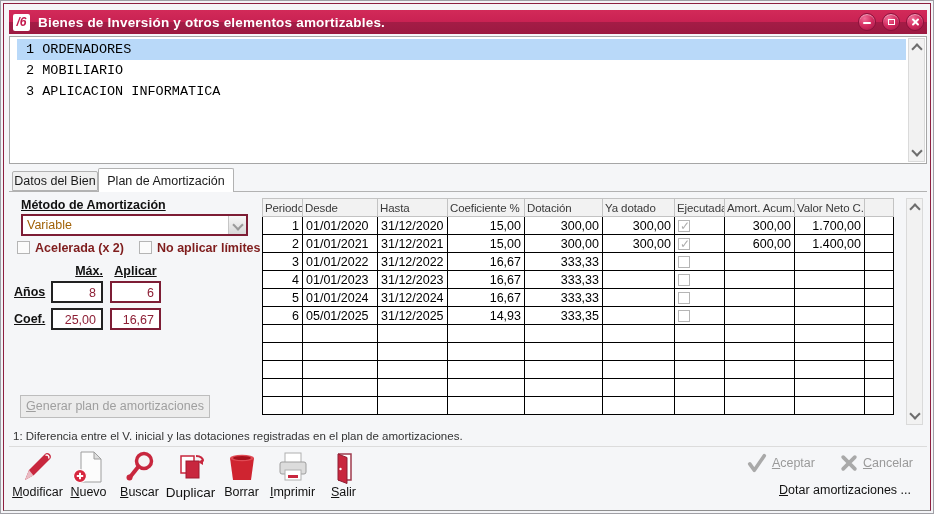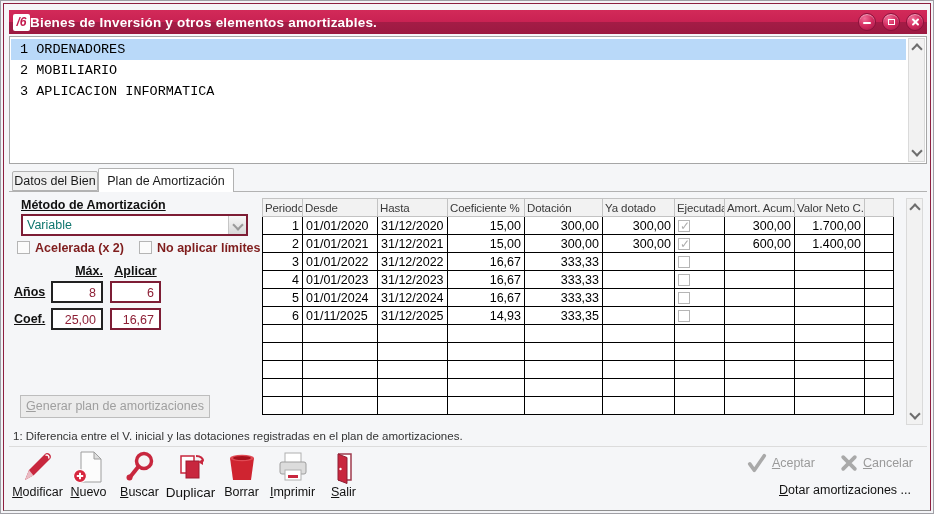--- a/index.html
+++ b/index.html
@@ -17,41 +17,41 @@
   .titlebar{
     position:absolute;left:8px;top:9px;width:918px;height:24px;
     background:linear-gradient(#d22a59 0%, #c92253 49%, #a41c46 51%, #9c1941 100%);
     display:flex;align-items:center;
   }
   .logo{
     width:17px;height:17px;background:#fff;border-radius:2px;margin-left:4px;
     color:#c2184b;font-weight:bold;font-style:italic;font-size:12px;
     display:flex;align-items:center;justify-content:center;line-height:1;
   }
-  .title-text{color:#fff;font-weight:bold;font-size:13.5px;letter-spacing:.2px;white-space:nowrap;}
+  .title-text{color:#fff;font-weight:bold;font-size:13.5px;margin-left:8px;letter-spacing:.2px;white-space:nowrap;}
   .win-buttons{margin-left:auto;margin-right:3px;display:flex;gap:6px;}
   .win-btn{
     width:18px;height:18px;border-radius:50%;
     background:radial-gradient(circle at 35% 28%, #f06d97 0%, #d42c60 48%, #a31343 100%);
     border:1px solid #8c0f3a;color:#fff;position:relative;cursor:pointer;
     box-shadow:inset 0 1px 1px rgba(255,255,255,.55);
   }
   .glyph-min{position:absolute;left:4px;top:8px;width:8px;height:2px;background:#fff;border-radius:1px;}
   .glyph-max{position:absolute;left:4.5px;top:4.5px;width:7px;height:6px;border:1.6px solid #fff;}
   .glyph-x1,.glyph-x2{position:absolute;left:3.5px;top:7px;width:9px;height:2px;background:#fff;border-radius:1px;}
   .glyph-x1{transform:rotate(45deg);}  .glyph-x2{transform:rotate(-45deg);}
 
   
   .asset-list{
     position:absolute;left:8px;top:35px;width:918px;height:128px;
     background:#fff;border:1px solid #a6a6a6;
     font-family:"Liberation Mono","DejaVu Sans Mono",monospace;
     font-size:13.5px;color:#000;
   }
-  .asset-items{position:absolute;left:1px;top:1px;right:20px;bottom:1px;padding-top:1px;}
+  .asset-items{position:absolute;left:1px;top:1px;right:20px;bottom:1px;padding-top:1px;padding-left:6px;}
   .asset-item{height:21px;line-height:21px;padding-left:9px;white-space:nowrap;cursor:default;}
   .asset-item.selected{background:#b9d9f9;}
 
   
   .vscroll{position:absolute;width:17px;background:#f2f2f2;border:1px solid #dadada;}
   .sc-arrow{position:absolute;left:0;width:15px;height:15px;}
   .sc-arrow::after{content:"";position:absolute;left:4px;width:6px;height:6px;border-right:2px solid #6d6d6d;border-bottom:2px solid #6d6d6d;}
   .sc-up{top:1px;}  .sc-up::after{top:5px;transform:rotate(-135deg);}
   .sc-down{bottom:1px;}  .sc-down::after{top:2px;transform:rotate(45deg);}
 
@@ -59,21 +59,21 @@
   .panel-line{position:absolute;left:8px;top:190px;width:918px;height:1px;background:#b2b2b2;}
   .tab{position:absolute;font-size:12.5px;display:flex;align-items:center;justify-content:center;
        border:1px solid #b2b2b2;border-radius:2px 2px 0 0;cursor:pointer;color:#1a1a1a;white-space:nowrap;}
   .tab-inactive{left:11px;top:170px;width:86px;height:20px;background:#f0f0f0;}
   .tab-active{left:97px;top:167px;width:136px;height:24px;background:#fff;border-bottom:none;z-index:3;}
 
   
   .lbl{position:absolute;font-size:12.5px;color:#111;white-space:nowrap;}
   .bold{font-weight:bold;text-decoration:underline;}
   .combo{position:absolute;left:20px;top:213px;width:227px;height:22px;border:2px solid #7d1d35;background:#fff;cursor:pointer;}
-  .combo-text{position:absolute;left:4px;top:2px;font-size:12.5px;color:#0f766e;}
+  .combo-text{position:absolute;left:4px;top:2px;font-size:12.5px;color:#a16207;}
   .combo-btn{position:absolute;right:0;top:0;bottom:0;width:18px;background:linear-gradient(#f7f7f7,#d9d9d9);border-left:1px solid #c6c6c6;}
   .combo-btn::after{content:"";position:absolute;left:5px;top:5px;width:6px;height:6px;border-right:2px solid #9a9a9a;border-bottom:2px solid #9a9a9a;transform:rotate(45deg);}
   .checkbox{position:absolute;width:13px;height:13px;border:1px solid #b5b5b5;background:#fbfbfb;cursor:pointer;}
   .cb-label{position:absolute;font-size:12.5px;font-weight:bold;color:#7f1d1d;white-space:nowrap;}
   .field{position:absolute;height:22px;background:#fff;font-size:12.5px;color:#8d1f35;text-align:right;padding:3px 5px 0 0;cursor:text;}
   .f-black{border:2px solid #222;}
   .f-red{border:2px solid #7d1d35;}
   .gen-btn{
     position:absolute;left:19px;top:394px;width:190px;height:23px;
     background:#ececec;border:1px solid #bdbdbd;color:#9f9f9f;
@@ -272,21 +272,21 @@
             <td class="num"></td>
             <td class="chk">
               <div class="grid-cb"></div>
             </td>
             <td class="num"></td>
             <td class="num"></td>
             <td></td>
           </tr>
           <tr>
             <td class="num">6</td>
-            <td>01/11/2025</td>
+            <td>05/01/2025</td>
             <td>31/12/2025</td>
             <td class="num yellow">14,93</td>
             <td class="num">333,35</td>
             <td class="num"></td>
             <td class="chk">
               <div class="grid-cb"></div>
             </td>
             <td class="num"></td>
             <td class="num"></td>
             <td></td>

